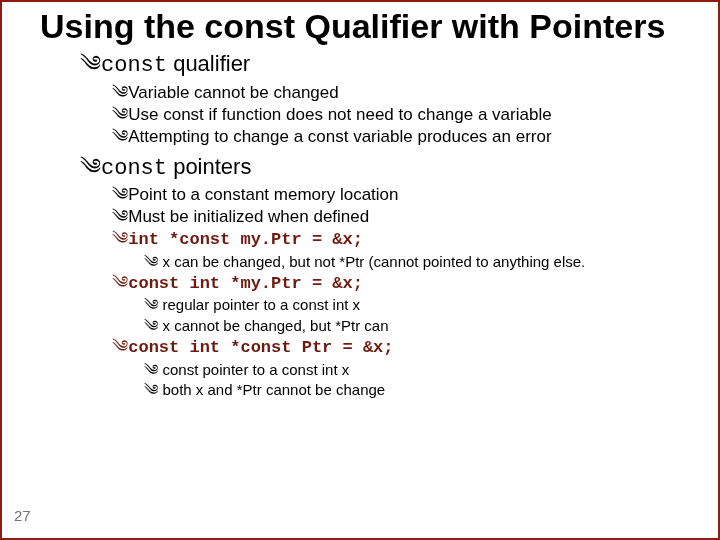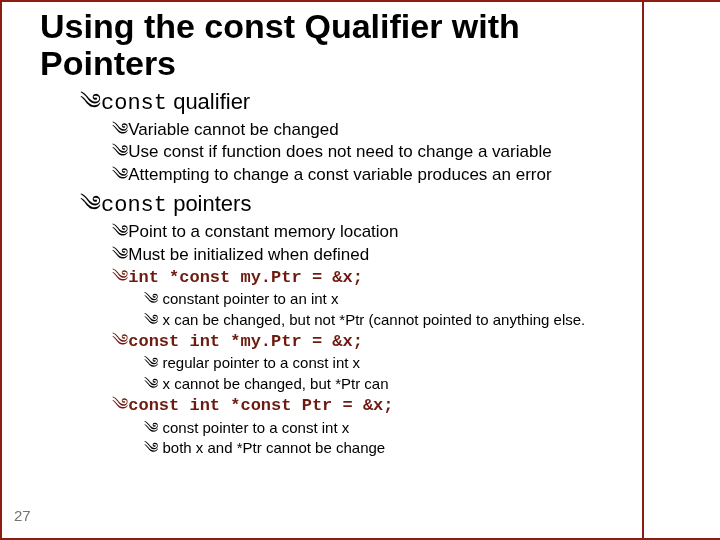--- a/index.html
+++ b/index.html
@@ -7,21 +7,21 @@
     padding: 0;
     width: 720px;
     height: 540px;
     background: #fff;
     font-family: Arial, Helvetica, sans-serif;
     color: #000;
     overflow: hidden;
   }
   .slide {
     position: relative;
-    width: 644px;
+    width: 720px;
     height: 540px;
     box-sizing: border-box;
   }
   .border-line {
     position: absolute;
     background: #8a1f11;
   }
   .border-line.top    { top: 0; left: 0; width: 720px; height: 2px; }
   .border-line.bottom { bottom: 0; left: 0; width: 720px; height: 2px; }
   .border-line.left   { top: 0; left: 0; width: 2px; height: 540px; }
@@ -108,23 +108,20 @@
       <span class="prefix">༄</span><span>Point to a constant memory location</span>
     </div>
     <div class="b2">
       <span class="prefix">༄</span><span>Must be initialized when defined</span>
     </div>
 
     <div class="b2">
       <span class="prefix dark-red">༄</span><span class="mono dark-red">int *const my.Ptr = &amp;x;</span>
     </div>
     <div class="b3">
-      <span class="prefix">༄</span> <span>constant pointer to an int x</span>
-    </div>
-    <div class="b3">
       <span class="prefix">༄</span> <span>x can be changed, but not *Ptr (cannot pointed to anything else.</span>
     </div>
 
     <div class="b2">
       <span class="prefix dark-red">༄</span><span class="mono dark-red">const int *my.Ptr = &amp;x;</span>
     </div>
     <div class="b3">
       <span class="prefix">༄</span> <span>regular pointer to a const int x</span>
     </div>
     <div class="b3">

